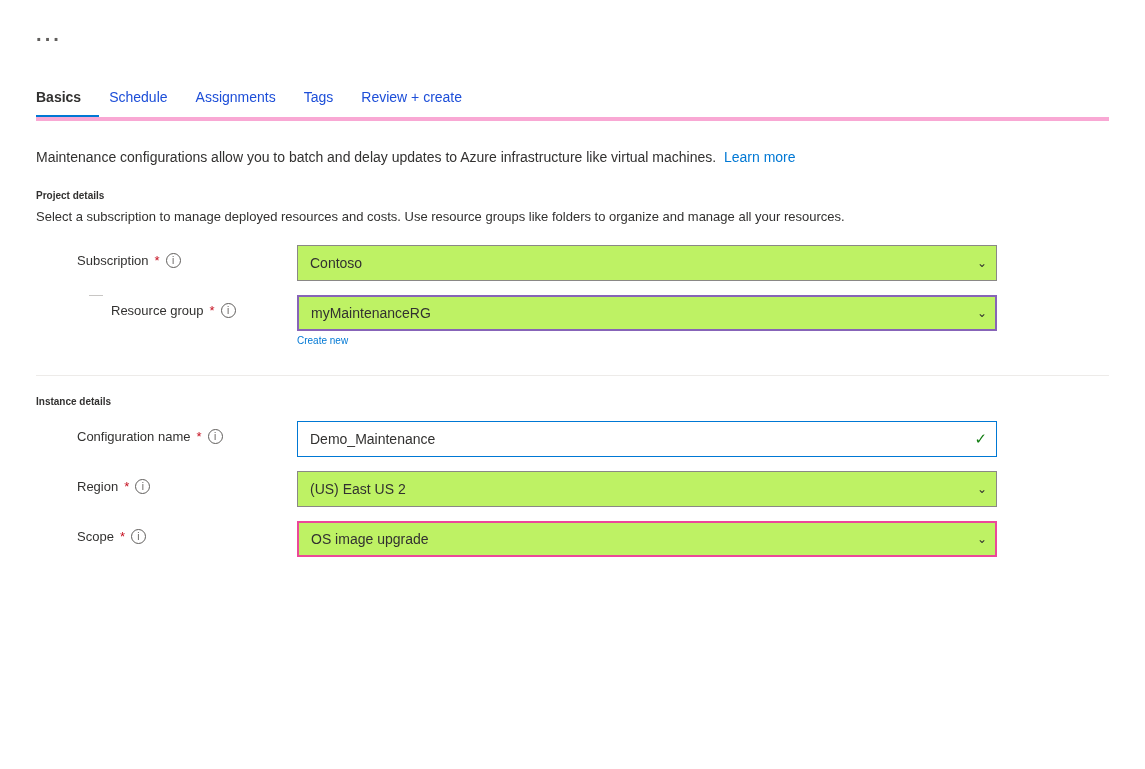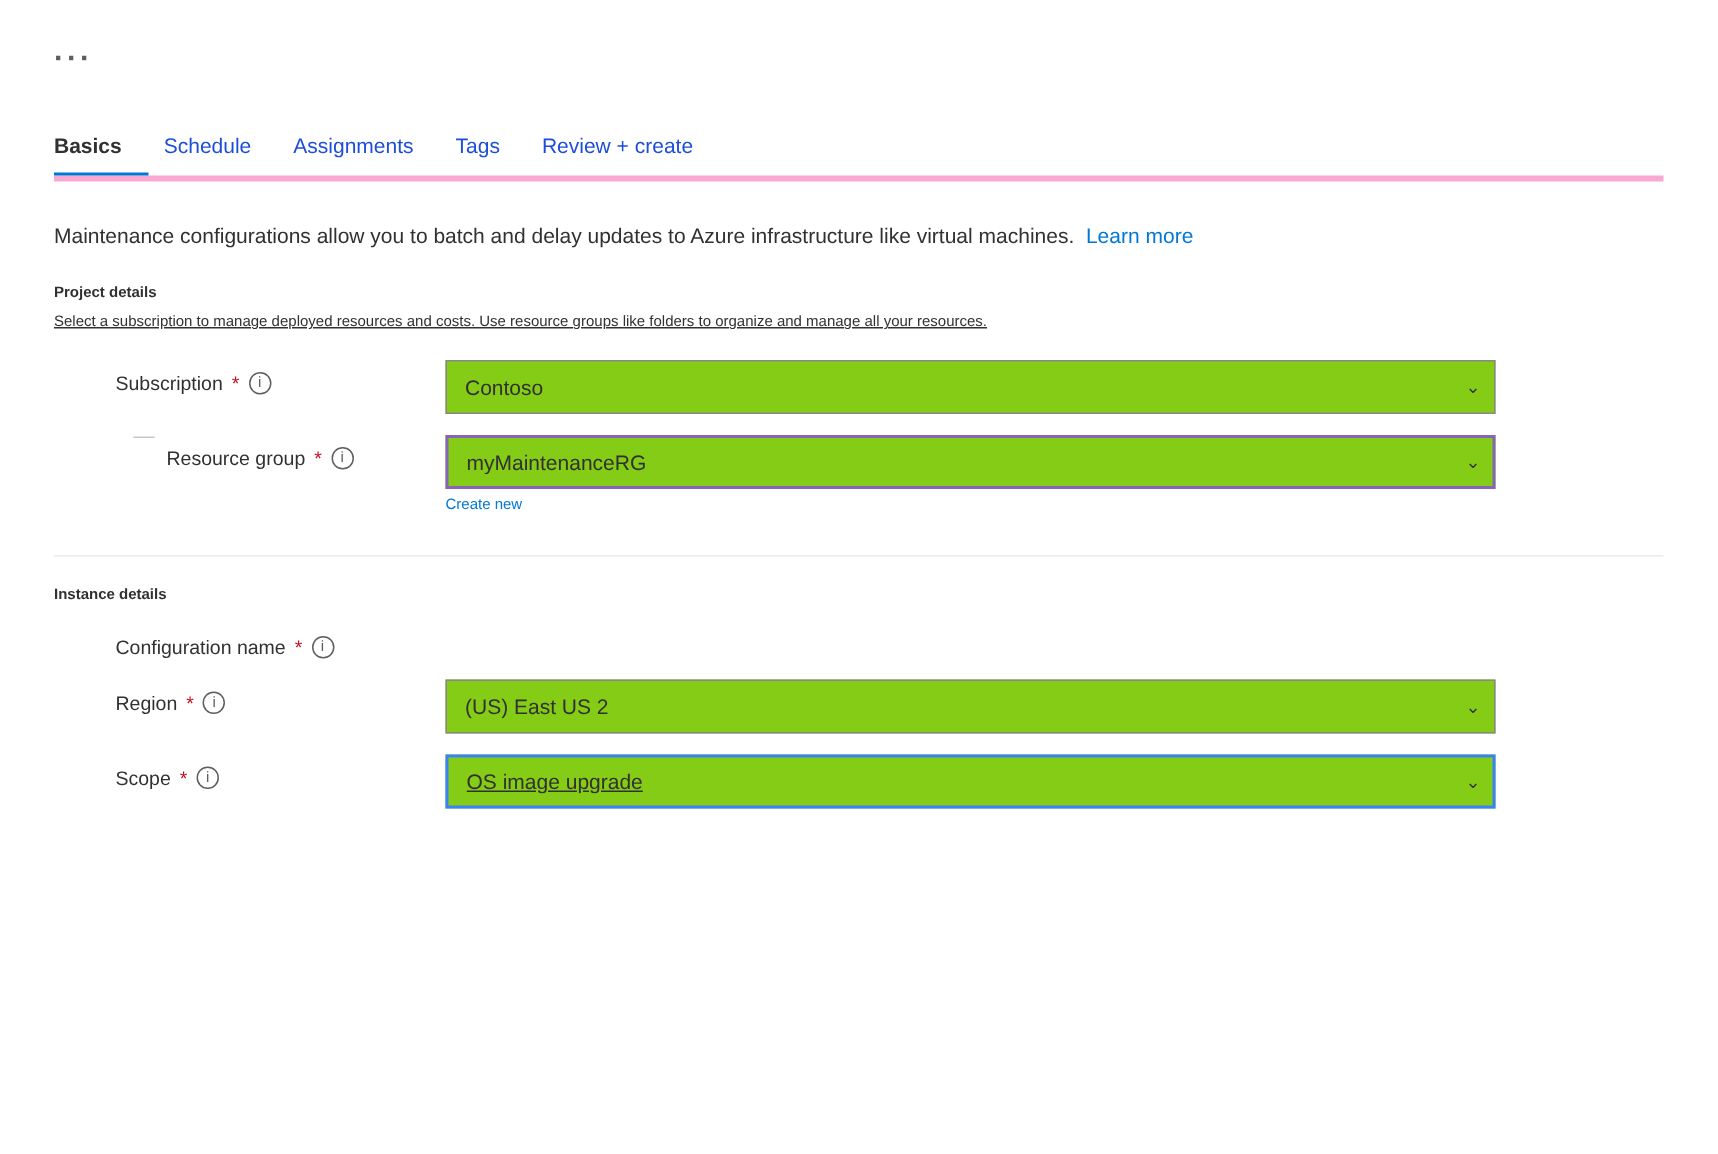--- a/index.html
+++ b/index.html
@@ -65,25 +65,24 @@
     }
 
     .section-title {
       font-size: 10px;
       font-weight: 600;
       margin-bottom: 6px;
       margin-top: 6px;
     }
 
     .section-desc {
-      font-size: 10px;
+      font-size: 13px;
       color: #323130;
       margin-bottom: 18px;
       line-height: 1.5;
-      text-decoration: underline;
     }
 
     .form-section {
       margin-bottom: 28px;
     }
 
     .form-row {
       display: flex;
       align-items: flex-start;
       margin-bottom: 14px;
@@ -126,21 +125,21 @@
     }
 
     .dropdown-wrapper {
       position: relative;
       width: 100%;
     }
 
     .dropdown-wrapper select {
       width: 100%;
       border: 1px solid #8a8886;
-      background: #84cc16;
+      background: #bef264;
       padding: 6px 12px;
       font-size: 14px;
       color: #323130;
       appearance: none;
       cursor: pointer;
       height: 36px;
       outline: none;
     }
 
     .dropdown-wrapper.active-border select {
@@ -224,22 +223,21 @@
       background: #c8c6c4;
     }
 
     .divider {
       border: none;
       border-top: 1px solid #edebe9;
       margin: 10px 0 20px;
     }
 
     .scope-dropdown select {
-      border: 2px solid #3b82f6;
-      text-decoration: underline;
+      border: 2px solid #ec4899;
     }
   </style>
 </head>
 <body>
 
 <div class="page-title">
   <span class="page-title-ellipsis">···</span>
 </div>
 
 <div class="tabs">
@@ -298,20 +296,26 @@
 
 <div class="form-section">
   <div class="section-title">Instance details</div>
 
   <div class="form-row" style="margin-top:14px;">
     <div class="form-label-col">
       <span>Configuration name</span>
       <span class="required-star">*</span>
       <span class="info-icon">i</span>
     </div>
+    <div class="form-control-col">
+      <div class="text-input-wrapper">
+        <input type="text" value="Demo_Maintenance" style="">
+        <span class="input-check-icon">✓</span>
+      </div>
+    </div>
   </div>
 
   <div class="form-row" style="margin-top:14px;">
     <div class="form-label-col">
       <span>Region</span>
       <span class="required-star">*</span>
       <span class="info-icon">i</span>
     </div>
     <div class="form-control-col">
       <div class="dropdown-wrapper">

